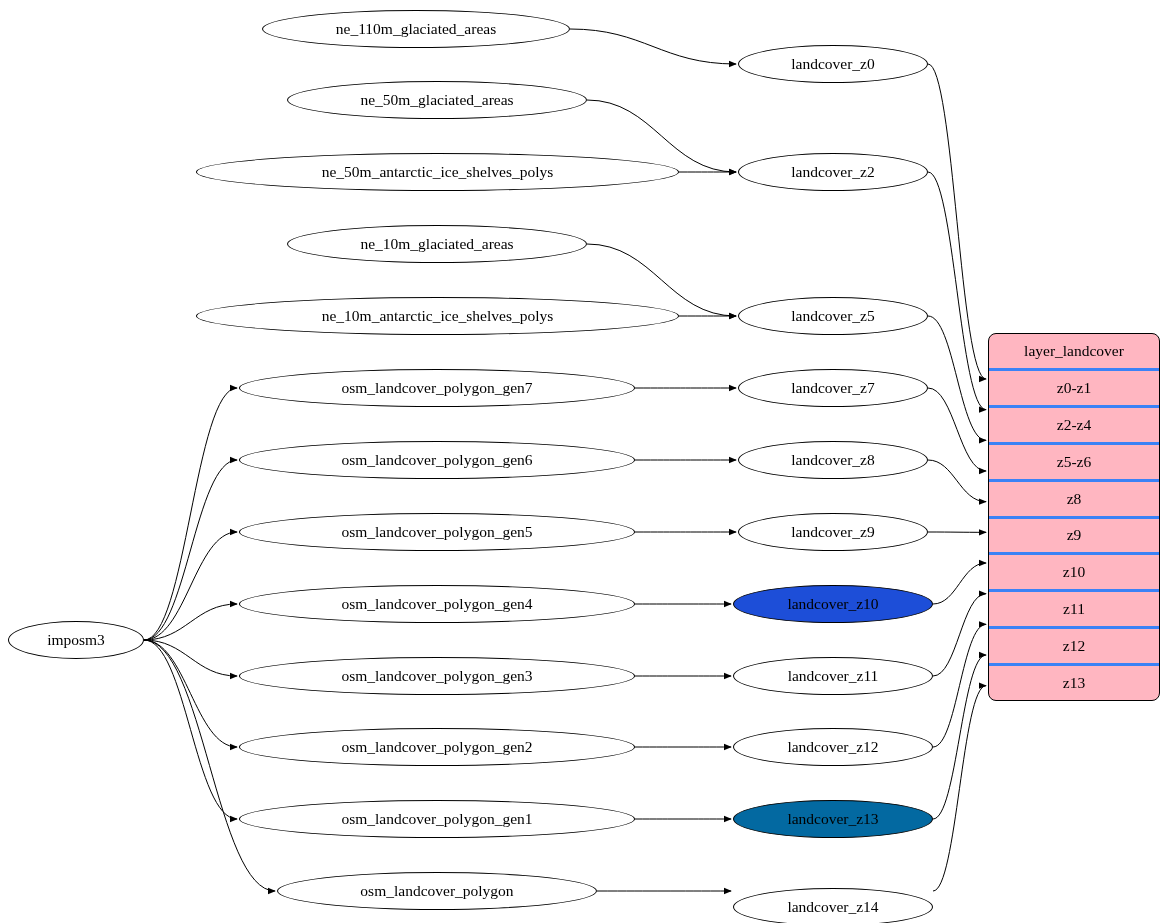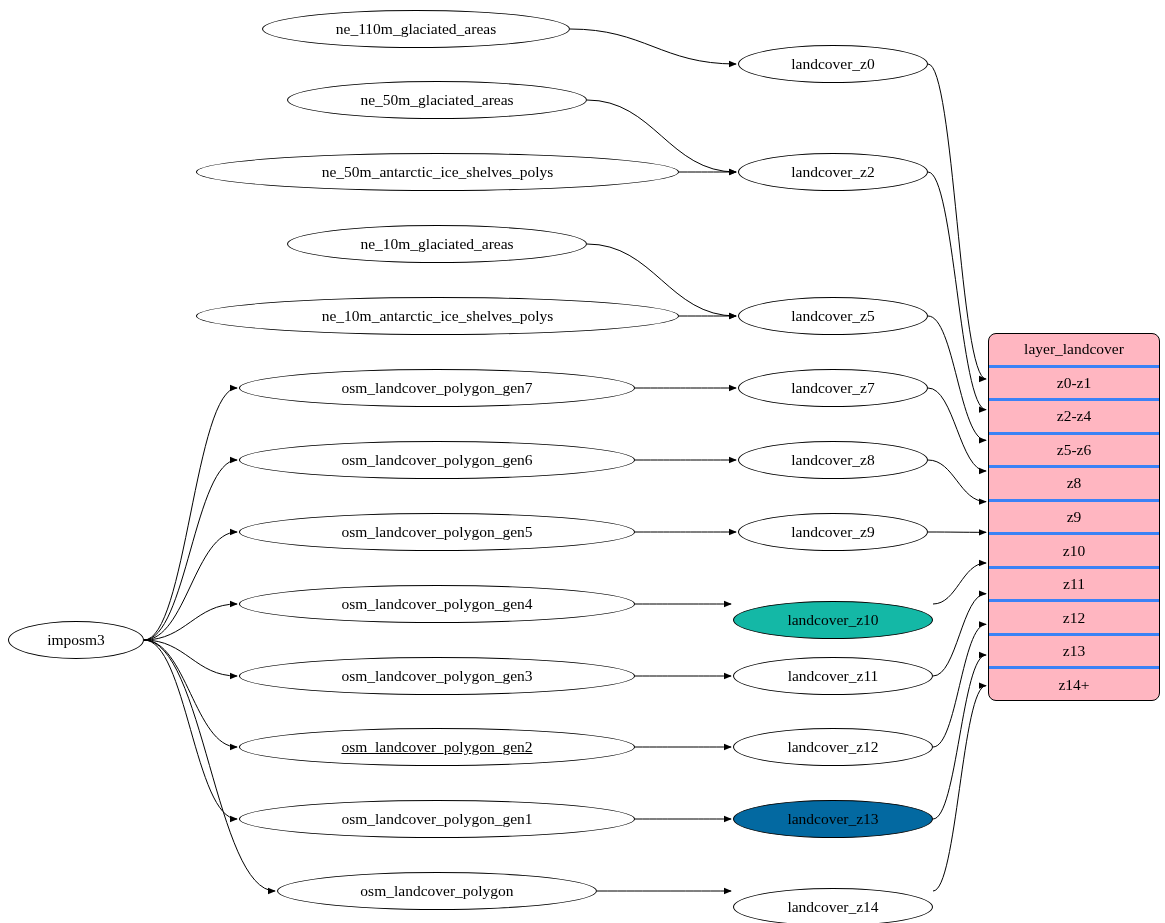--- a/index.html
+++ b/index.html
@@ -118,21 +118,21 @@
   </div>
       <div class="node" style="left: 239px; top: 513px; width: 396px; height: 38px; background: rgb(255, 255, 255); border-color: rgb(0, 0, 0);">
     <span>osm_landcover_polygon_gen5</span>
   </div>
       <div class="node" style="left: 239px; top: 585px; width: 396px; height: 38px; background: rgb(255, 255, 255); border-color: rgb(0, 0, 0);">
     <span>osm_landcover_polygon_gen4</span>
   </div>
       <div class="node" style="left: 239px; top: 657px; width: 396px; height: 38px; background: rgb(255, 255, 255); border-color: rgb(0, 0, 0);">
     <span>osm_landcover_polygon_gen3</span>
   </div>
-      <div class="node" style="left: 239px; top: 728px; width: 396px; height: 38px; background: rgb(255, 255, 255); border-color: rgb(0, 0, 0); text-decoration: underline;">
+      <div class="node" style="left: 239px; top: 728px; width: 396px; height: 38px; background: rgb(255, 255, 255); border-color: rgb(0, 0, 0);">
     <span>osm_landcover_polygon_gen2</span>
   </div>
       <div class="node" style="left: 239px; top: 800px; width: 396px; height: 38px; background: rgb(255, 255, 255); border-color: rgb(0, 0, 0);">
     <span>osm_landcover_polygon_gen1</span>
   </div>
       <div class="node" style="left: 277px; top: 872px; width: 320px; height: 38px; background: rgb(255, 255, 255); border-color: rgb(0, 0, 0);">
     <span>osm_landcover_polygon</span>
   </div>
       <div class="node" style="left: 738px; top: 45px; width: 190px; height: 38px; background: rgb(255, 255, 255); border-color: rgb(0, 0, 0);">
     <span>landcover_z0</span>
@@ -145,21 +145,21 @@
   </div>
       <div class="node" style="left: 738px; top: 369px; width: 190px; height: 38px; background: rgb(255, 255, 255); border-color: rgb(0, 0, 0);">
     <span>landcover_z7</span>
   </div>
       <div class="node" style="left: 738px; top: 441px; width: 190px; height: 38px; background: rgb(255, 255, 255); border-color: rgb(0, 0, 0);">
     <span>landcover_z8</span>
   </div>
       <div class="node" style="left: 738px; top: 513px; width: 190px; height: 38px; background: rgb(255, 255, 255); border-color: rgb(0, 0, 0);">
     <span>landcover_z9</span>
   </div>
-      <div class="node" style="left: 733px; top: 601px; width: 200px; height: 38px; background: #14b8a6; border-color: rgb(0, 0, 0);">
+      <div class="node" style="left: 733px; top: 585px; width: 200px; height: 38px; background: #1d4ed8; border-color: rgb(0, 0, 0);">
     <span>landcover_z10</span>
   </div>
       <div class="node" style="left: 733px; top: 657px; width: 200px; height: 38px; background: rgb(255, 255, 255); border-color: rgb(0, 0, 0);">
     <span>landcover_z11</span>
   </div>
       <div class="node" style="left: 733px; top: 728px; width: 200px; height: 38px; background: rgb(255, 255, 255); border-color: rgb(0, 0, 0);">
     <span>landcover_z12</span>
   </div>
       <div class="node" style="left: 733px; top: 800px; width: 200px; height: 38px; background: #0369a1; border-color: rgb(0, 0, 0);">
     <span>landcover_z13</span>
@@ -172,15 +172,14 @@
       <div class="trow">layer_landcover</div>
       <div class="trow">z0-z1</div>
       <div class="trow">z2-z4</div>
       <div class="trow">z5-z6</div>
       <div class="trow">z8</div>
       <div class="trow">z9</div>
       <div class="trow">z10</div>
       <div class="trow">z11</div>
       <div class="trow">z12</div>
       <div class="trow">z13</div>
-      <div class="trow">z14+</div>
     </div>
 </div>
 
 </body></html>

